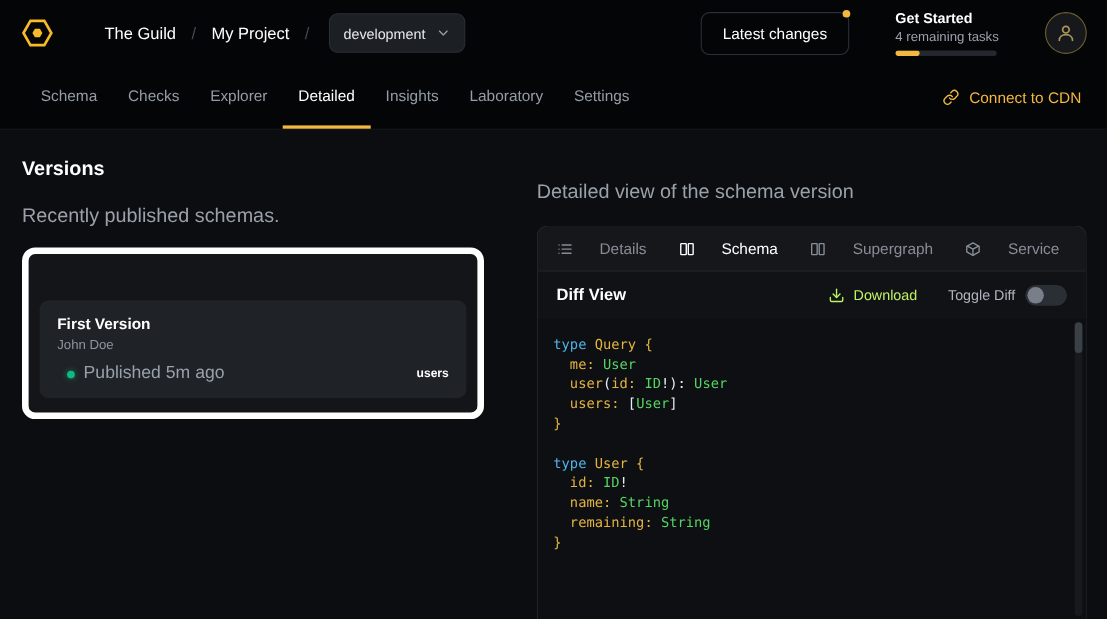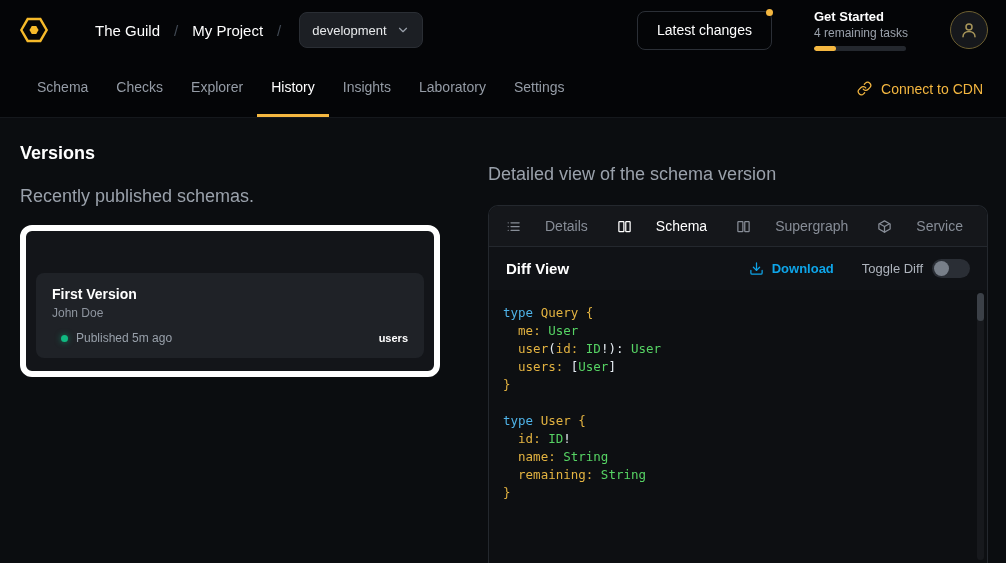--- a/index.html
+++ b/index.html
@@ -54,37 +54,37 @@
   .subtle { font-size:18px; color:#9aa1ab; margin-top:24px; line-height:17px; }
 
   .versions-card { margin-top:20px; background:#131519; border:6px solid #ffffff;
     border-radius:12px; padding:42px 10px 13px; }
   .version-item { background:#1f2227; border-radius:8px; padding:13px 16px; cursor:pointer; }
   .v-name { font-size:14px; font-weight:600; }
   .v-author { font-size:12px; color:#8e959f; margin-top:4px; }
   .v-meta { display:flex; align-items:center; gap:8px; margin-top:11px; }
   .status-dot { width:7px; height:7px; border-radius:50%; background:var(--status-green);
     box-shadow:0 0 6px rgba(16,185,129,.6); margin-left:9px; }
-  .v-status { font-size:12px; color:#98a0aa; }
+  .v-status { font-size:16px; color:#98a0aa; }
   .service-badge { margin-left:auto; font-size:11px; font-weight:700; color:#fff; }
 
   .col-right { flex:1; min-width:0; padding:24px 18px 0 24px; display:flex; flex-direction:column; }
   .col-right h2 { font-size:17px; font-weight:600; line-height:22px; white-space:nowrap; }
 
   .panel { margin-top:22px; border:1px solid #24282e; border-bottom:none;
     border-radius:10px 10px 0 0; flex:1; display:flex; flex-direction:column; overflow:hidden; }
   .panel-tabs { height:41px; flex:none; display:flex; align-items:center; gap:29px;
     padding:0 17px; background:#15171b; border-bottom:1px solid #24282e; }
   .ptab { display:flex; align-items:center; gap:24px; font-size:14px; color:#878d97; }
   .ptab.active { color:#fff; font-weight:500; }
 
   .diff-row { height:43px; flex:none; display:flex; align-items:center; padding:0 17px; background:#101216; }
   .diff-title { font-size:15px; font-weight:700; }
   .diff-actions { margin-left:auto; display:flex; align-items:center; }
-  .download-btn { display:flex; align-items:center; gap:8px; font-size:13px; color:#0ea5e9; margin-right:28px;font-weight:bold; }
+  .download-btn { display:flex; align-items:center; gap:8px; font-size:13px; color:#bef264; margin-right:28px; }
   .toggle-label { font-size:13px; color:#aeb4bd; }
   .switch { width:38px; height:19px; background:#2a2e35; border-radius:10px; position:relative; margin-left:9px; }
   .switch .knob { position:absolute; left:2px; top:2px; width:15px; height:15px; border-radius:50%;
     background:#787f89; transition:left .1s; }
 
   .code-wrap { flex:1; position:relative; background:#0d0f12; padding:14px 20px 0 14px; overflow:hidden; }
   .code { font-family:"DejaVu Sans Mono","Liberation Mono",monospace; font-size:12.5px;
     line-height:18px; color:var(--tok-plain); }
   .code-line { white-space:pre; }
   .tok-keyword { color:var(--tok-keyword); }
@@ -142,21 +142,21 @@
             </svg>
         </span>
       </button>
     </div>
   </header>
 
   <nav class="tabs">
     <a class="tab">Schema</a>
     <a class="tab">Checks</a>
     <a class="tab">Explorer</a>
-    <a class="tab active">History</a>
+    <a class="tab active">Detailed</a>
     <a class="tab">Insights</a>
     <a class="tab">Laboratory</a>
     <a class="tab">Settings</a>
     <a class="cdn-link">
       <span>
         <svg width="15" height="15" viewBox="0 0 24 24" fill="none" stroke="currentColor" stroke-width="2" stroke-linecap="round" stroke-linejoin="round">
             <path d="M10 13a5 5 0 0 0 7.54.54l3-3a5 5 0 0 0-7.07-7.07l-1.72 1.71"></path>
             <path d="M14 11a5 5 0 0 0-7.54-.54l-3 3a5 5 0 0 0 7.07 7.07l1.71-1.71"></path>
           </svg>
       </span>

